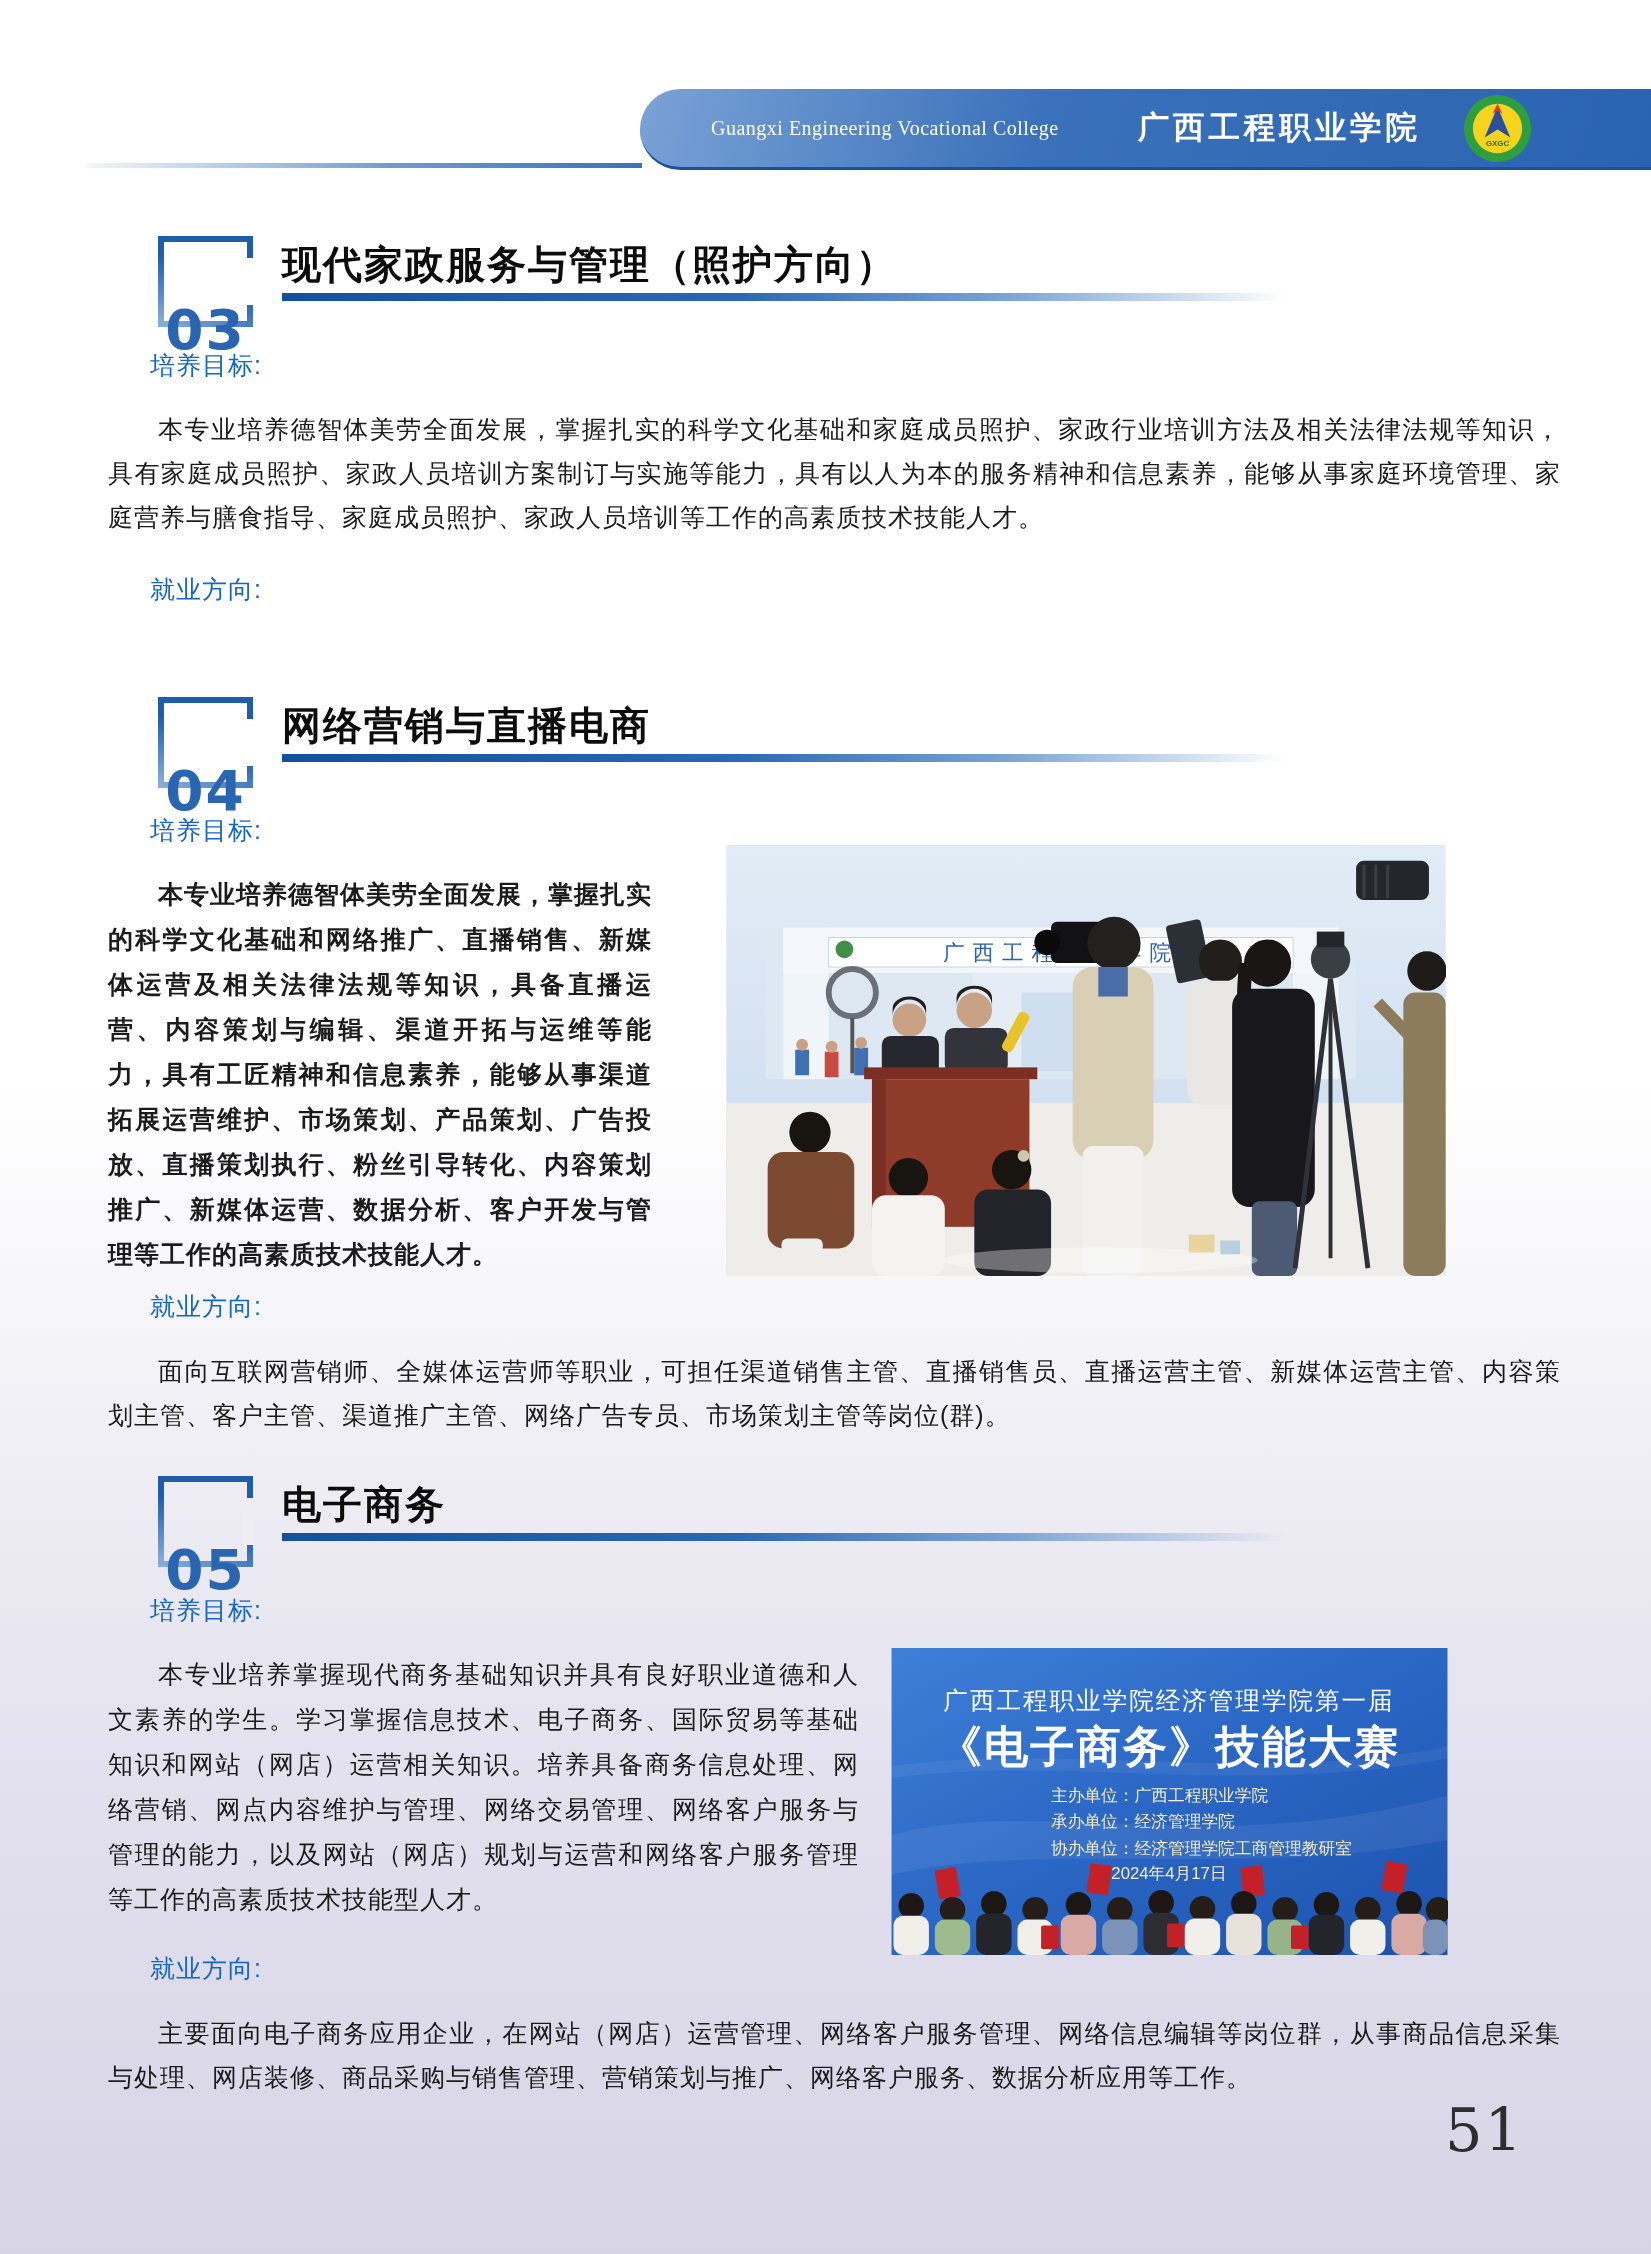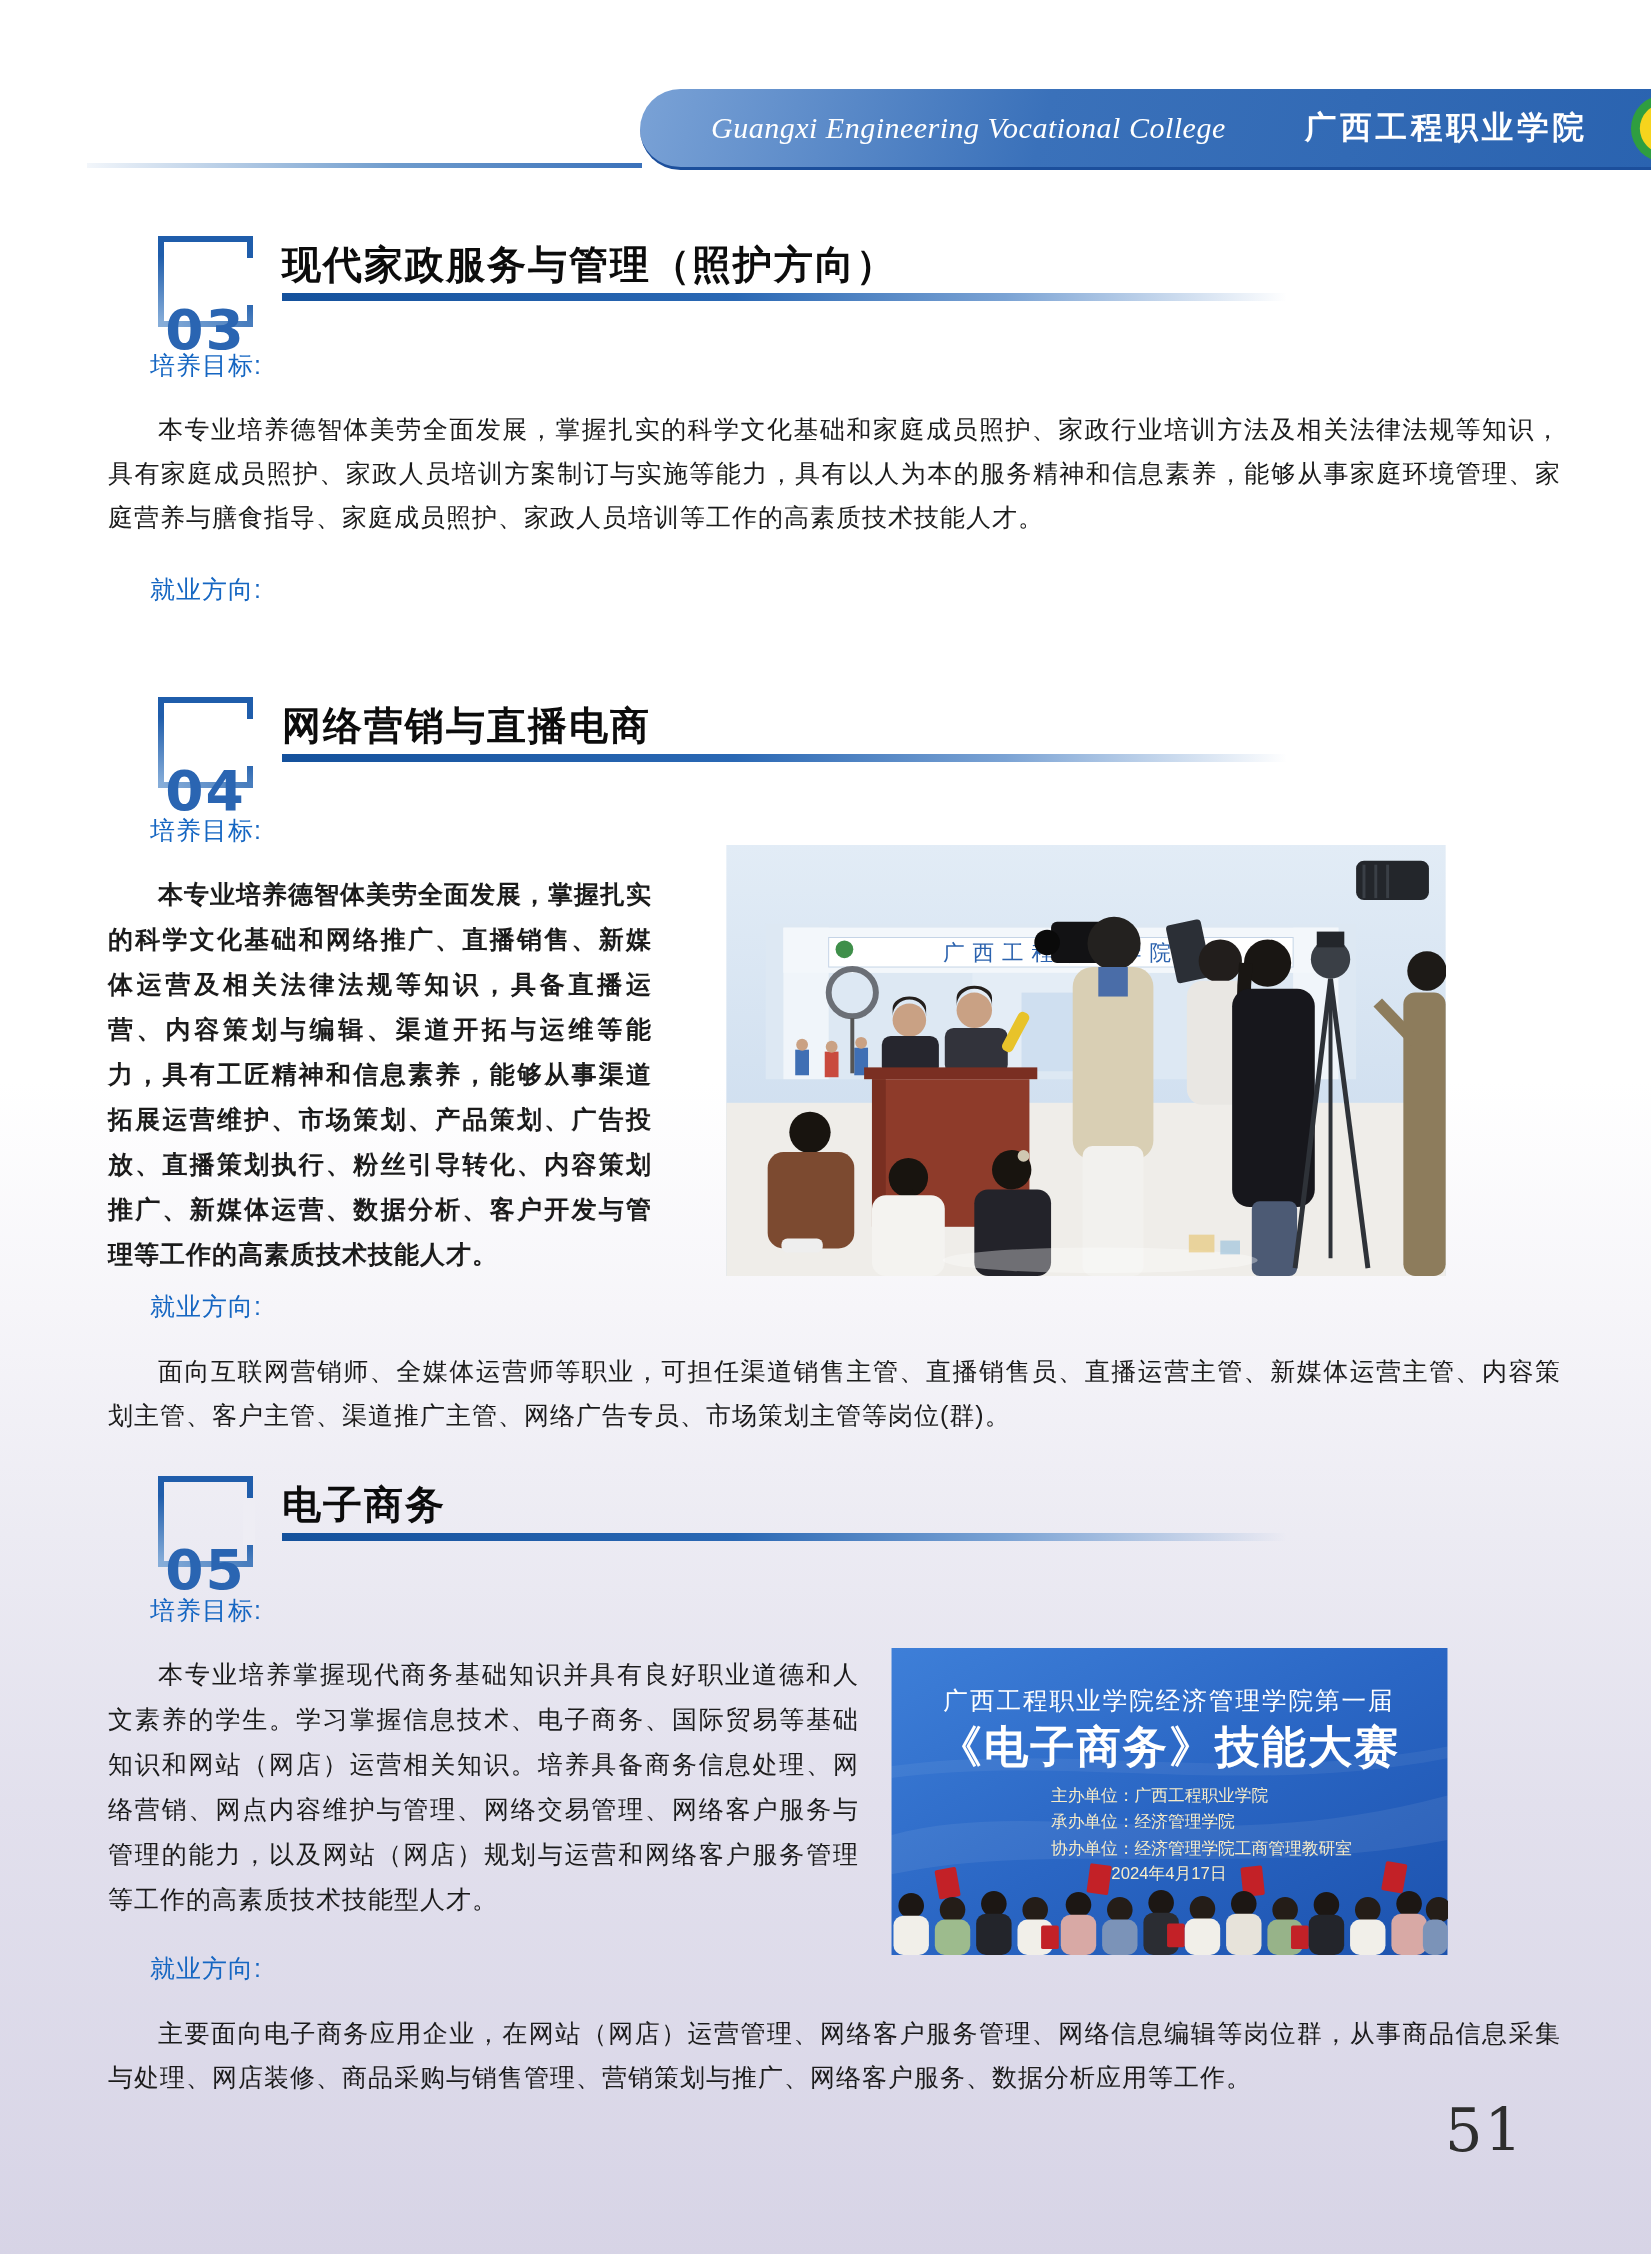--- a/index.html
+++ b/index.html
@@ -8,21 +8,21 @@
     background:linear-gradient(180deg,#ffffff 0%,#ffffff 48%,#f6f5f9 58%,#ecebf3 68%,#e2e0ed 80%,#d7d4e6 100%);
     font-family:"Liberation Sans",sans-serif;color:#1b1b1b;
   }
   
   .header-bar{
     position:absolute;top:89px;left:640px;width:1012px;height:81px;box-sizing:border-box;
     background:linear-gradient(105deg,#7aa2d6 0%,#3a71ba 40%,#2a63b0 100%);
     border-radius:43px 0 0 43px;border-bottom:3.9px solid #1c4f9c;
     display:flex;align-items:center;
   }
-  .h-en{margin-left:71px;font-family:"Liberation Serif",serif;font-size:30px;color:#ffffff;letter-spacing:0.5px;white-space:nowrap;font-style:italic;}
+  .h-en{margin-left:71px;font-family:"Liberation Serif",serif;font-size:20px;color:#ffffff;letter-spacing:0.5px;white-space:nowrap;}
   .h-zh{margin-left:79px;font-family:"Liberation Serif",serif;font-weight:700;font-size:31.5px;color:#ffffff;letter-spacing:3.9px;white-space:nowrap;}
   .logo{margin-left:41px;width:71px;height:71px;flex:0 0 auto;}
   .header-line{
     position:absolute;top:163px;left:87px;width:555px;height:4.9px;
     background:linear-gradient(90deg,rgba(170,195,226,.15) 0%,#6f9ccd 55%,#3a71ba 100%);
   }
   
   .sec-head{position:absolute;left:158px;width:1182px;height:108px;}
   .sh03{top:236px}.sh04{top:697px}.sh05{top:1476px}
   .num-box{position:absolute;left:0;top:0;width:95px;height:91px;box-sizing:border-box;}

